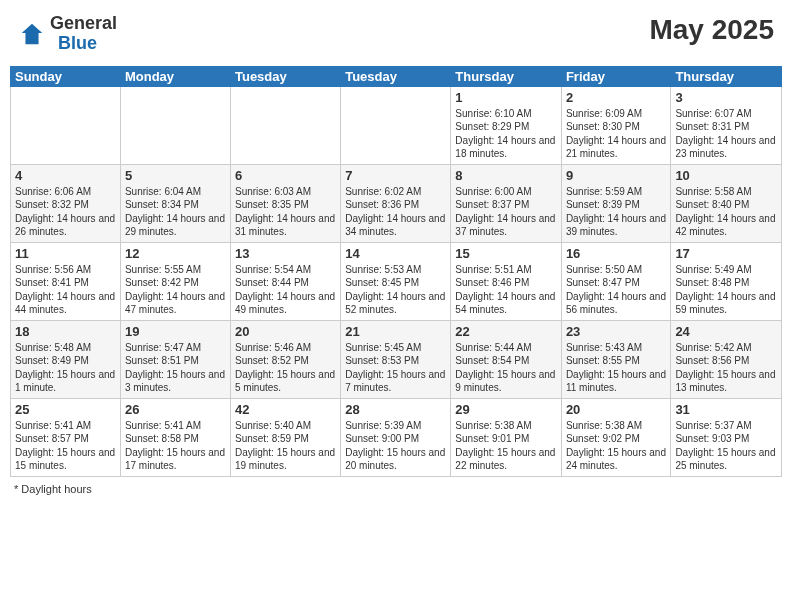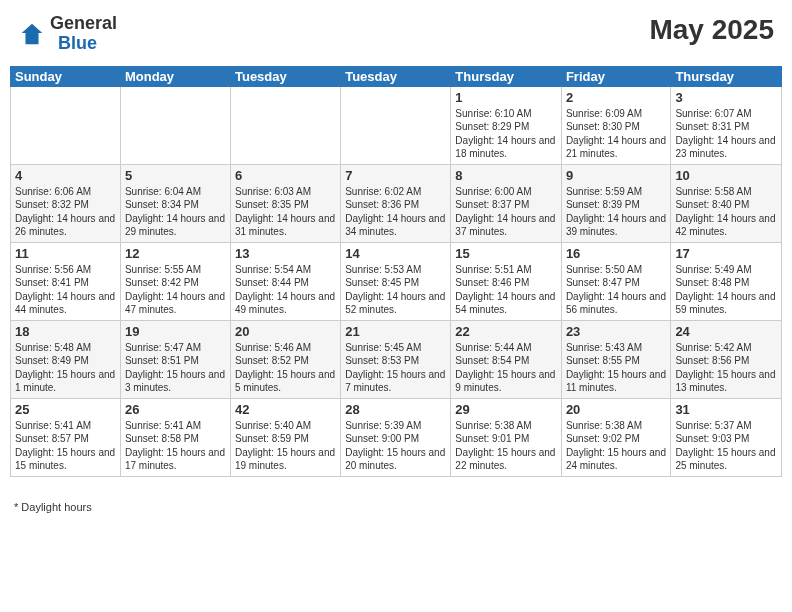--- a/index.html
+++ b/index.html
@@ -90,21 +90,21 @@
     }
     .day-info {
       font-size: 10px;
       line-height: 1.35;
       color: #333;
     }
     .empty-cell {
       background: #fff !important;
     }
     .footer-note {
-      margin-top: 24px;
+      margin-top: 6px;
       font-size: 11px;
       color: #333;
       padding-left: 4px;
     }
   </style>
 </head>
 <body>
 
 <div class="header">
   <div class="logo">

